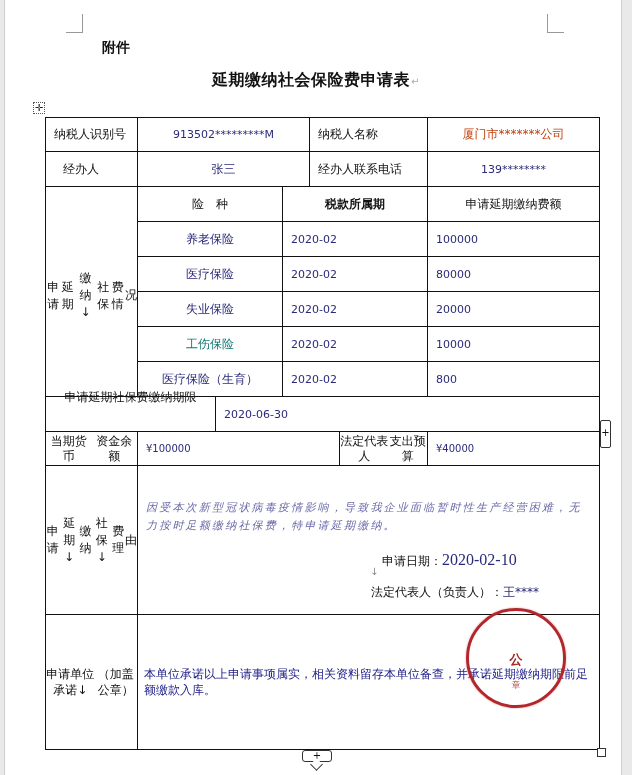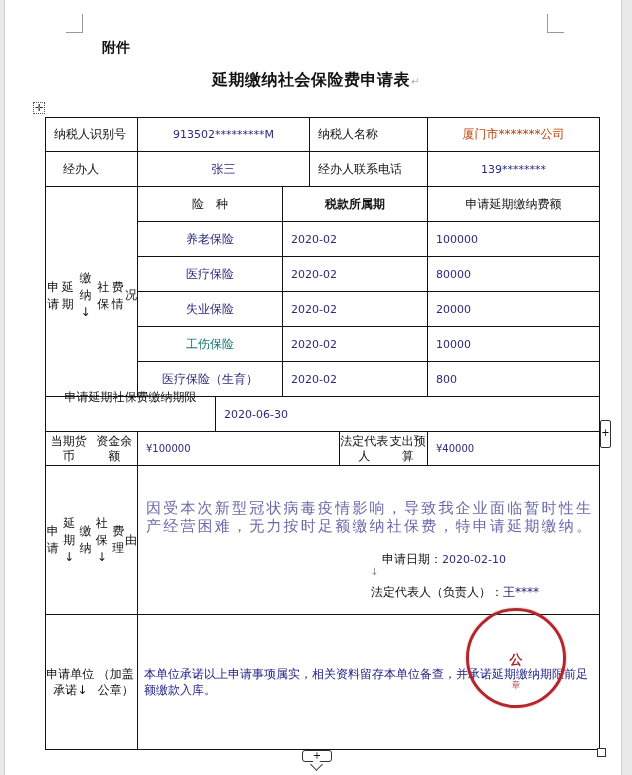--- a/index.html
+++ b/index.html
@@ -26,21 +26,21 @@
   .ln { position: absolute; background: #111; }
   .h { height: 1px; }
   .v { width: 1px; }
 
   .cell { position: absolute; display: flex; align-items: center; font-size: 12px; box-sizing: border-box; }
   .center { justify-content: center; text-align: center; }
   .left { justify-content: flex-start; padding-left: 8px; }
   .blue { color: #2a2a7a; font-size: 11px; }
   .vstack { flex-direction: row; line-height: 17px; font-size: 12px; }
 
-  .reason { position: absolute; left: 146px; top: 499px; width: 448px; font-size: 15px; color: #6a6aaa; line-height: 18px; letter-spacing: 2.2px; font-family: "DejaVu Serif", serif; }
+  .reason { position: absolute; left: 146px; top: 499px; width: 448px; font-size: 11px; color: #6a6aaa; line-height: 18px; letter-spacing: 2.2px; font-family: "DejaVu Serif", serif; font-style: italic; }
   .date-line { position: absolute; left: 382px; top: 551px; font-size: 12px; }
   .small-arrow { position: absolute; left: 370px; top: 566px; color: #888; font-size: 10px; }
   .rep-line { position: absolute; left: 371px; top: 584px; font-size: 12px; }
   .rep-line .val { color: #2a2a7a; }
   .promise { position: absolute; left: 144px; top: 666px; width: 452px; font-size: 12px; color: #1c1c86; line-height: 16px; }
   .stamp { position: absolute; left: 466px; top: 608px; width: 100px; height: 100px; border-radius: 50%; border: 3px solid #b3262c; box-sizing: border-box; box-shadow: 0 0 2px rgba(179,38,44,0.5); }
   .stamp .g1 { position: absolute; left: 0; width: 100%; top: 40px; text-align: center; color: #a02a2a; font-size: 13px; font-weight: bold; }
   .stamp .g2 { position: absolute; left: 0; width: 100%; top: 68px; text-align: center; color: #b04040; font-size: 9px; }
 </style>
 </head>
@@ -157,21 +157,21 @@
 <div class="cell center vstack" style="left:46px;top:466px;width:91px;height:148px;">
   <span>申请</span>
   <span>延期↓</span>
   <span>缴纳</span>
   <span>社保↓</span>
   <span>费理</span>
   <span>由</span>
 </div>
 <div class="reason">因受本次新型冠状病毒疫情影响，导致我企业面临暂时性生产经营困难，无力按时足额缴纳社保费，特申请延期缴纳。</div>
 <div class="date-line">
-  <span>申请日期：</span><span style="font-size:11px;color:#2a2a7a;">2020-02-10</span>
+  <span>申请日期：</span><span style="font-size:16px;color:#2a2a7a;font-family:Liberation Serif, serif;">2020-02-10</span>
 </div>
 <div class="small-arrow">↓</div>
 <div class="rep-line">
   <span>法定代表人（负责人）：</span><span class="val">王****</span>
 </div>
 
 <div class="cell center vstack" style="left:46px;top:615px;width:91px;height:134px;line-height:16px;">
   <span>申请单位承诺↓</span>
   <span>（加盖公章）</span>
 </div>

